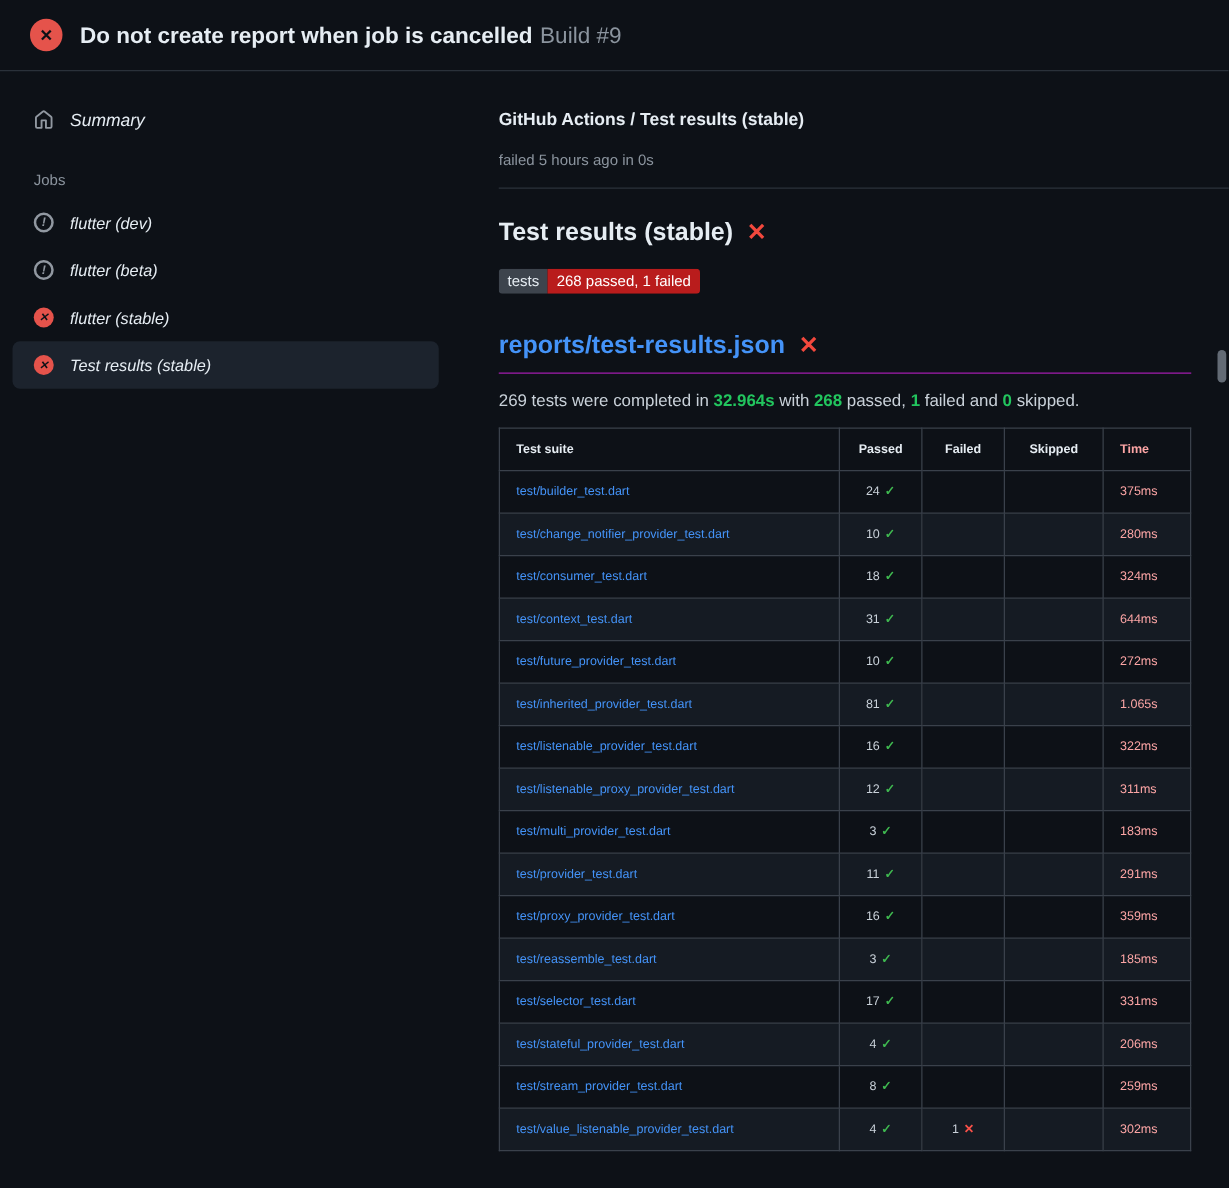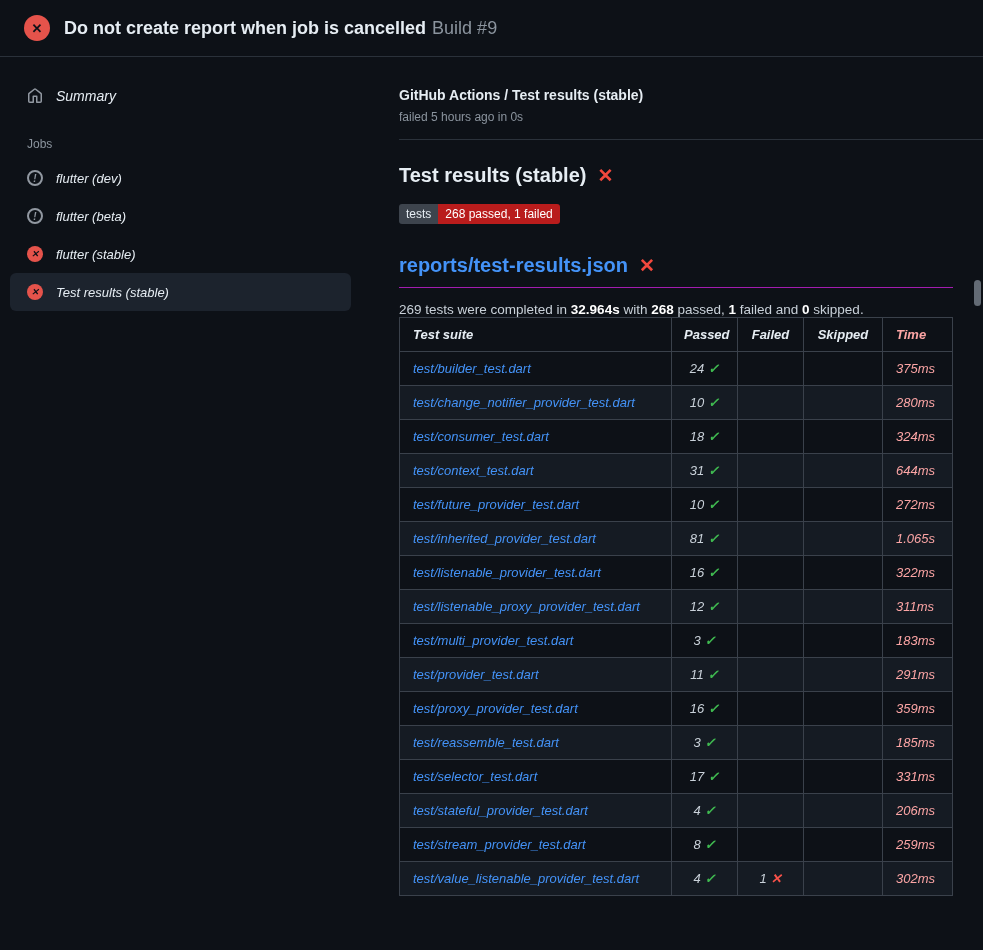--- a/index.html
+++ b/index.html
@@ -32,43 +32,43 @@
     border-radius:6px; cursor:pointer;font-style:italic; }
   .side-item.selected { background:#1c232d; }
   .side-label { font-size:13px; color:#e6edf3; }
   .summary-label { font-size:14px; }
   .icon-slot { width:16px; height:16px; display:inline-flex; flex:none; }
   .side-heading { font-size:12px; color:#8b949e; margin:22px 0 8px 17px; }
 
   
   .main { flex:1; padding:30px 31px 0 0; }
   .crumb { font-size:14px; font-weight:700; color:#e6edf3; }
-  .status-line { font-size:12px; color:#8b949e; margin-top:7px; }
+  .status-line { font-size:12px; color:#8b949e; margin-top:18px; }
   .divider { border-top:1px solid #2b323b; margin-top:15px; margin-right:-31px; }
 
   .section-title { margin-top:24px; font-size:20px; font-weight:700;
     display:flex; align-items:center; gap:11px; }
   .x-mark { color:#f2483d; font-weight:900; font-size:19px; line-height:1; }
 
   .badge { display:inline-flex; margin-top:17px; font-size:12px; line-height:1;
     border-radius:3px; overflow:hidden; }
   .badge-label { background:#3d444d; color:#e6edf3; padding:4px 7px; }
   .badge-value { background:#b91c1c; color:#ffffff; padding:4px 7px; }
 
   .report-title { margin-top:30px; font-size:20px; font-weight:700;
     display:flex; align-items:center; gap:11px;
     padding-bottom:10px; border-bottom:1px solid #a21caf; }
   .report-link { color:#4493f8; text-decoration:none; }
 
   .summary-line { margin-top:14px; font-size:13.5px; color:#c9d1d9; }
-  .summary-line b { color:#ffffff;text-align:right; }
-
-  
-  table { margin-top:0; border-collapse:collapse; table-layout:fixed;
-    width:553px; font-size:13px;font-style:italic; }
+  .summary-line b { color:#22c55e;text-align:right; }
+
+  
+  table { margin-top:14px; border-collapse:collapse; table-layout:fixed;
+    width:553px; font-size:10px; }
   th, td { border:1px solid #3a414b; padding:8px 12px; line-height:17px;
     overflow:hidden; white-space:nowrap; }
   th { font-weight:700; color:#e6edf3; text-align:center; }
   th.col-suite, td.col-suite { text-align:left; padding-left:13px; }
   th.col-suite { width:272px; }
   th.col-pass  { width:66px; }
   th.col-fail  { width:66px; }
   th.col-skip  { width:79px; }
   th.col-time  { width:70px; }
   th.col-time, td.col-time { text-align:left; padding-left:13px; color:#fca5a5; }

